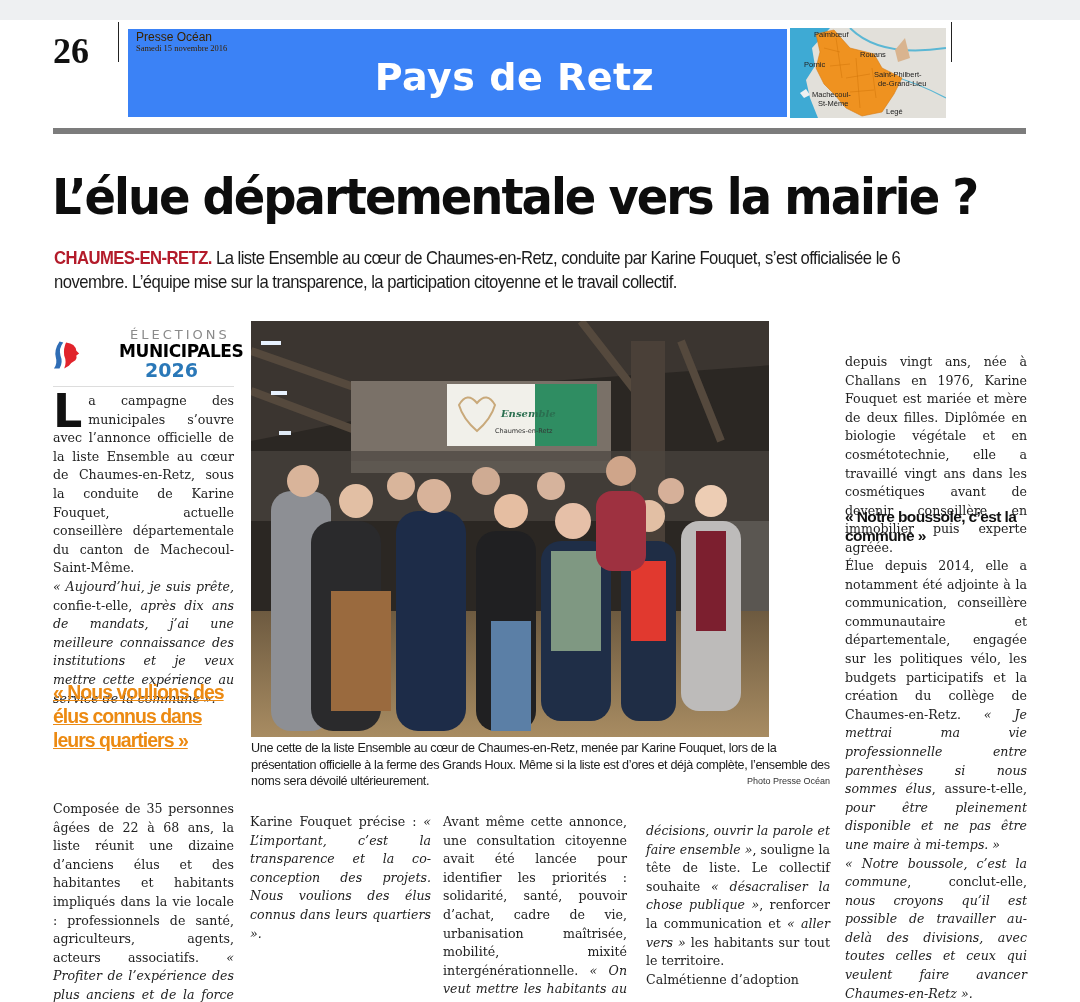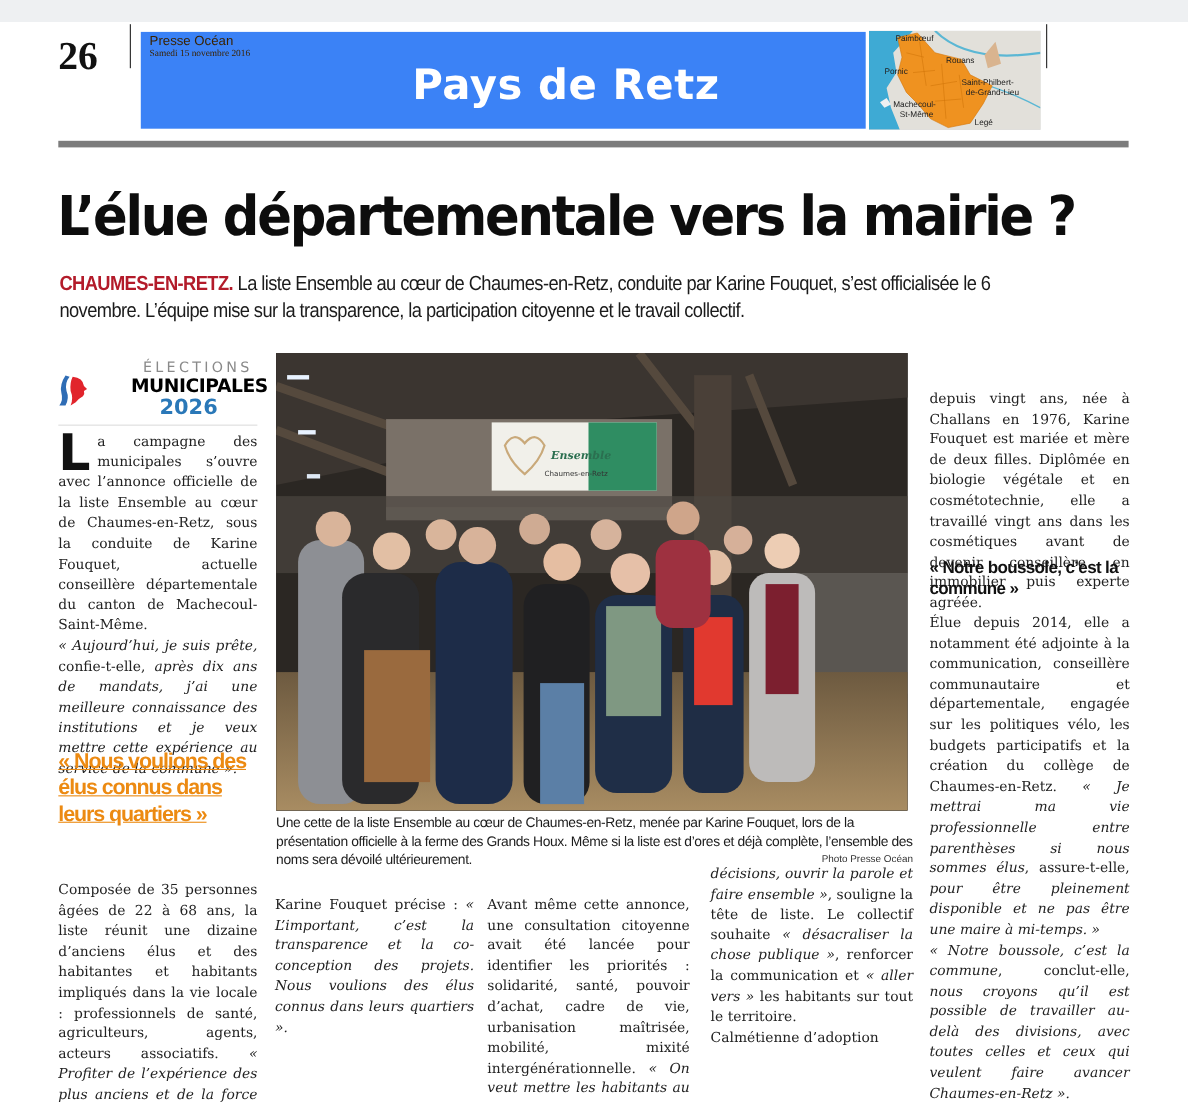--- a/index.html
+++ b/index.html
@@ -28,38 +28,38 @@
   .lede { position: absolute; left: 54px; top: 246px; width: 990px; font-family: "Liberation Sans", sans-serif; font-size: 18.5px; line-height: 24px; color: #1b1b1b; letter-spacing: -0.6px; transform: scaleX(0.9); transform-origin: left top; }
   .lede .dateline { color: #b31b2a; font-weight: bold; }
 
   .col { position: absolute; font-family: "DejaVu Serif", serif; font-size: 12.6px; line-height: 18.6px; text-align: justify; color: #222; hyphens: auto; }
   .col p { margin: 0; }
   .col i { font-style: italic; }
   .col1 { left: 53px; top: 392px; width: 181px; }
   .col1b { left: 53px; top: 800px; width: 181px; }
   .col2 { left: 250px; top: 813px; width: 181px; }
   .col3 { left: 443px; top: 813px; width: 184px; }
-  .col4 { left: 646px; top: 785px; width: 184px; }
+  .col4 { left: 646px; top: 822px; width: 184px; }
   .col5 { left: 845px; top: 317px; width: 182px; margin-top: 36px; }
   .col5b { left: 845px; top: 557px; width: 182px; }
 
   .dropcap { float: left; font-family: "DejaVu Sans", sans-serif; font-weight: bold; font-size: 46px; line-height: 34px; margin: 2px 6px 0 0; color: #111; }
 
   .logo { position: absolute; left: 53px; top: 326px; width: 182px; height: 58px; }
   .logo .marianne-blue { position: absolute; left: 0; top: 0; width: 28px; height: 58px; }
   .logo .elections { position: absolute; left: 77px; top: 1px; font-family: "DejaVu Sans", sans-serif; font-size: 13px; letter-spacing: 3px; color: #8a8a8a; }
   .logo .municipales { position: absolute; left: 66px; top: 15px; font-family: "DejaVu Sans", sans-serif; font-weight: bold; font-size: 17px; color: #000000; letter-spacing: -0.4px; }
   .logo .year { position: absolute; left: 92px; top: 33px; font-family: "DejaVu Sans", sans-serif; font-weight: bold; font-size: 19px; color: #2a78b8; }
   .logo-rule { position: absolute; left: 53px; top: 386px; width: 181px; height: 1px; background: #ddd; }
 
   .pull-quote { position: absolute; left: 53px; top: 680px; width: 185px; font-family: "Liberation Sans", sans-serif; font-weight: bold; font-size: 19.5px; line-height: 24px; color: #ec8a12; letter-spacing: -1px; text-decoration: underline; }
 
   .subhead { position: absolute; left: 845px; top: 507px; width: 185px; font-family: "Liberation Sans", sans-serif; font-weight: bold; font-size: 15.5px; line-height: 19px; color: #111; letter-spacing: -0.6px; }
 
-  .photo { position: absolute; left: 251px; top: 321px; width: 574px; height: 416px; overflow: hidden; background: #2a2623; }
+  .photo { position: absolute; left: 251px; top: 321px; width: 518px; height: 416px; overflow: hidden; background: #2a2623; }
   .caption { position: absolute; left: 251px; top: 740px; width: 580px; font-family: "Liberation Sans", sans-serif; font-size: 12.6px; line-height: 16.5px; color: #1c1c1c; letter-spacing: -0.35px; }
   .credit { position: absolute; right: 250px; top: 776px; font-family: "Liberation Sans", sans-serif; font-size: 9px; color: #333; }
 </style>
 </head>
 <body>
 
 <div class="topstrip"></div>
 
 <div class="page-num">26</div>
 <div class="vrule-left"></div>

